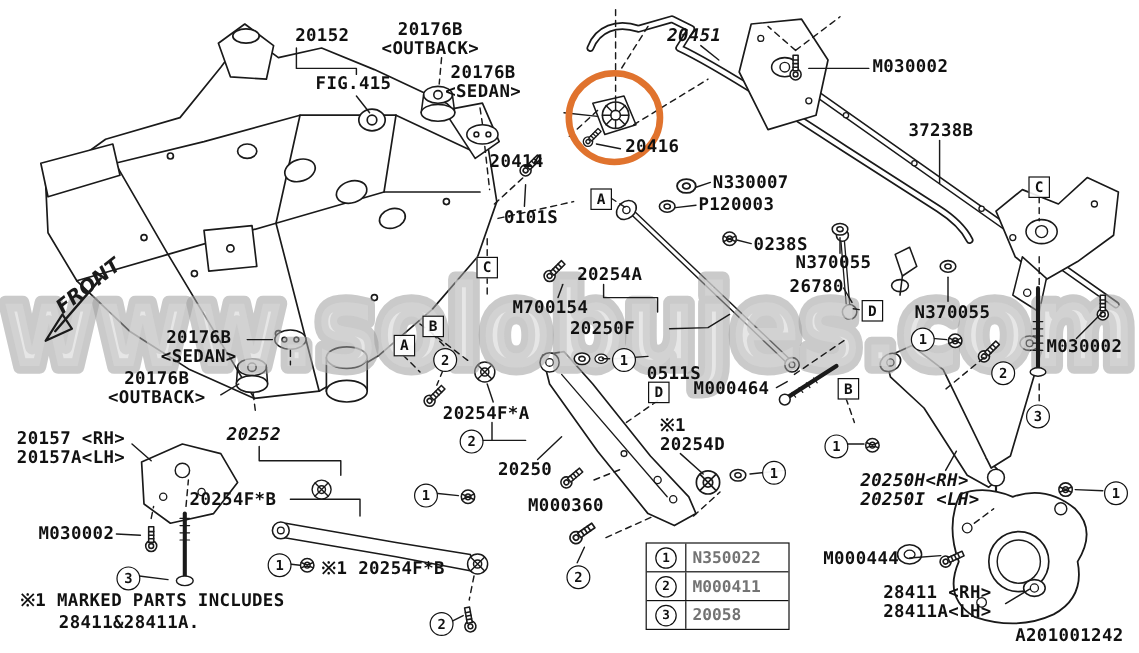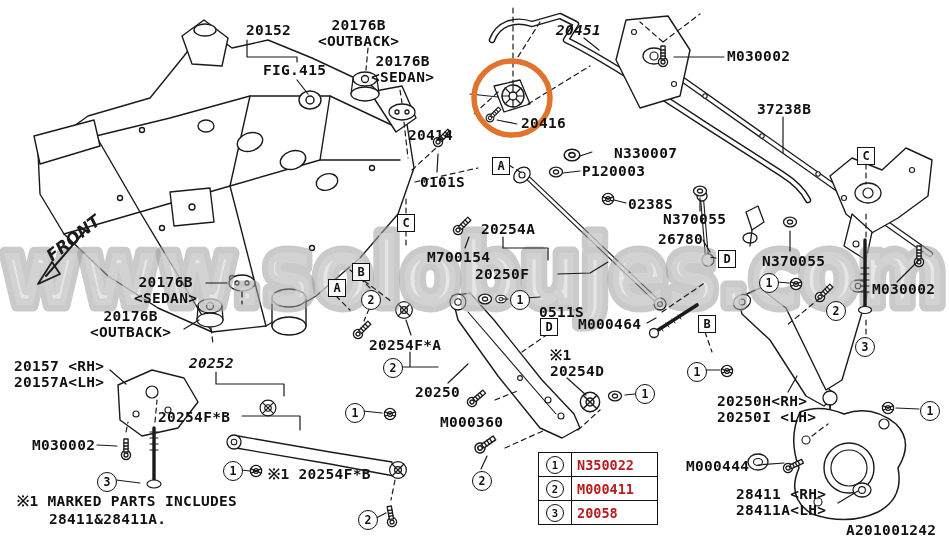--- a/index.html
+++ b/index.html
@@ -15,21 +15,21 @@
           font:700 12px "DejaVu Sans Mono",monospace;color:#111;}
   .callout{position:absolute;width:18px;height:18px;border:1.6px solid #111;border-radius:50%;
            background:rgba(255,255,255,.95);display:flex;align-items:center;justify-content:center;
            font:700 11.5px "DejaVu Sans Mono",monospace;color:#111;}
   .legend{position:absolute;left:538px;top:452px;border:1.7px solid #111;background:#fff;}
   .legend-row{display:flex;border-bottom:1.7px solid #111;}
   .legend-row:last-child{border-bottom:none;}
   .legend-cell-num{width:32px;height:23px;border-right:1.7px solid #111;
                    display:flex;align-items:center;justify-content:center;}
   .legend-cell-part{width:80px;height:23px;display:flex;align-items:center;padding-left:5px;
-                    font:700 13.5px "DejaVu Sans Mono",monospace;color:#b91c1c;}
+                    font:700 13.5px "DejaVu Sans Mono",monospace;color:#737373;}
   .legend .callout{position:static;width:16px;height:16px;font-size:10.5px;}
 </style>
 </head>
 <body>
 
 <div class="stage">
 
 <svg class="art" width="949" height="544" viewBox="0 0 949 544" stroke-linejoin="round" stroke-linecap="round">
   <defs>
     <g id="boltG" stroke="#1a1a1a" fill="#fff" stroke-width="1.3">
@@ -318,21 +318,21 @@
       <div class="plabel c" style="left: 318px; top: 17px;">20176B
 &lt;OUTBACK&gt;</div>
       <div class="plabel c" style="left: 371px; top: 53px;">20176B
 &lt;SEDAN&gt;</div>
       <div class="plabel" style="left: 556px; top: 22px; font-style: italic;">20451</div>
       <div class="plabel" style="left: 727px; top: 48px;">M030002</div>
       <div class="plabel" style="left: 757px; top: 101px;">37238B</div>
       <div class="plabel" style="left: 408px; top: 85px; margin-top: 42px;">20414</div>
       <div class="plabel" style="left: 521px; top: 115px;">20416</div>
       <div class="plabel" style="left: 420px; top: 174px;">0101S</div>
-      <div class="plabel" style="left: 614px; top: 145px;">N330007</div>
+      <div class="plabel" style="left: 594px; top: 145px;">N330007</div>
       <div class="plabel" style="left: 582px; top: 163px;">P120003</div>
       <div class="plabel" style="left: 628px; top: 196px;">0238S</div>
       <div class="plabel" style="left: 663px; top: 211px;">N370055</div>
       <div class="plabel" style="left: 658px; top: 231px;">26780</div>
       <div class="plabel" style="left: 762px; top: 253px;">N370055</div>
       <div class="plabel" style="left: 872px; top: 281px;">M030002</div>
       <div class="plabel" style="left: 481px; top: 221px;">20254A</div>
       <div class="plabel" style="left: 427px; top: 249px;">M700154</div>
       <div class="plabel" style="left: 475px; top: 266px;">20250F</div>
       <div class="plabel" style="left: 539px; top: 288px; margin-top: 16px;">0511S</div>
@@ -345,21 +345,21 @@
 20157A&lt;LH&gt;</div>
       <div class="plabel" style="left: 189px; top: 355px; font-style: italic;">20252</div>
       <div class="plabel" style="left: 369px; top: 337px;">20254F*A</div>
       <div class="plabel" style="left: 158px; top: 409px;">20254F*B</div>
       <div class="plabel" style="left: 32px; top: 437px;">M030002</div>
       <div class="plabel" style="left: 268px; top: 466px;">※1 20254F*B</div>
       <div class="plabel" style="left: 415px; top: 384px;">20250</div>
       <div class="plabel" style="left: 440px; top: 414px;">M000360</div>
       <div class="plabel" style="left: 550px; top: 347px;">※1
 20254D</div>
-      <div class="plabel" style="left: 717px; top: 393px;">20250H&lt;RH&gt;
+      <div class="plabel" style="left: 717px; top: 393px; font-style: italic;">20250H&lt;RH&gt;
 20250I &lt;LH&gt;</div>
       <div class="plabel" style="left: 686px; top: 458px;">M000444</div>
       <div class="plabel" style="left: 736px; top: 486px;">28411 &lt;RH&gt;
 28411A&lt;LH&gt;</div>
       <div class="plabel" style="left: 846px; top: 522px;">A201001242</div>
       <div class="plabel" style="left: 17px; top: 493px;">※1 MARKED PARTS INCLUDES</div>
       <div class="plabel" style="left: 49px; top: 511px;">28411&amp;28411A.</div>
     </div>
 <div>
       <div class="refbox" style="left: 492px; top: 157px;">A</div>

